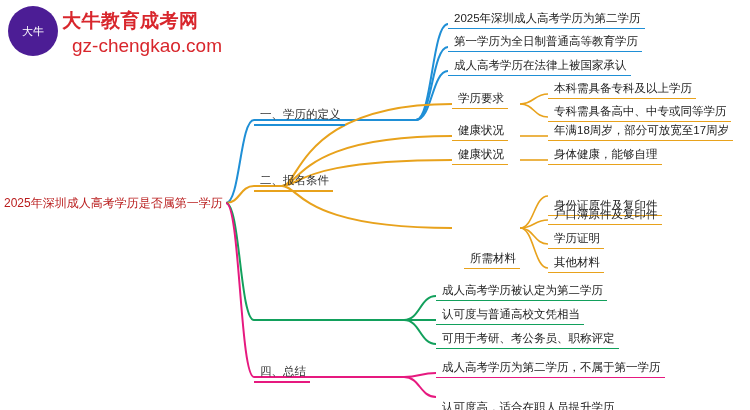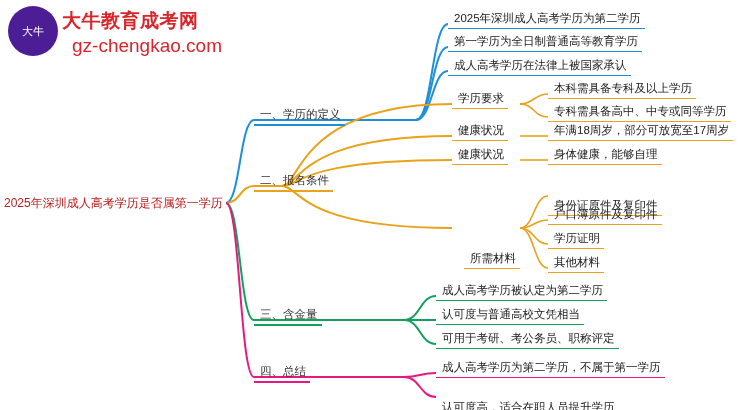--- a/index.html
+++ b/index.html
@@ -177,21 +177,20 @@
 
   <div class="node leaf lvl3" style="left:452px; top:147px; border-color:#e8a21c;">健康状况</div>
   <div class="node leaf" style="left:548px; top:147px; border-color:#e8a21c;">身体健康，能够自理</div>
 
   <div class="node leaf lvl3" style="left:464px; top:215px; border-color:#e8a21c;margin-top:36px;">所需材料</div>
   <div class="node leaf" style="left:548px; top:183px; border-color:#e8a21c;margin-top:15px;">身份证原件及复印件</div>
   <div class="node leaf" style="left:548px; top:207px; border-color:#e8a21c;">户口簿原件及复印件</div>
   <div class="node leaf" style="left:548px; top:231px; border-color:#e8a21c;">学历证明</div>
   <div class="node leaf" style="left:548px; top:255px; border-color:#e8a21c;text-align:center;">其他材料</div>
 
-  <div class="node branch lvl2" style="left:254px; top:307px; border-color:#12a05c;">三、含金量</div>
   <div class="node leaf" style="left:436px; top:283px; border-color:#12a05c;">成人高考学历被认定为第二学历</div>
   <div class="node leaf" style="left:436px; top:331px; border-color:#12a05c;">可用于考研、考公务员、职称评定</div>
   <div class="node leaf" style="left:436px; top:307px; border-color:#12a05c;">认可度与普通高校文凭相当</div>
 
   <div class="node branch lvl2" style="left:254px; top:364px; border-color:#e6197f;font-family:Liberation Mono, monospace;">四、总结</div>
   <div class="node leaf" style="left:436px; top:360px; border-color:#e6197f;">成人高考学历为第二学历，不属于第一学历</div>
   <div class="node leaf" style="left:436px; top:384px; border-color:#e6197f;margin-top:16px;">认可度高，适合在职人员提升学历</div>
 
 </div>
 

